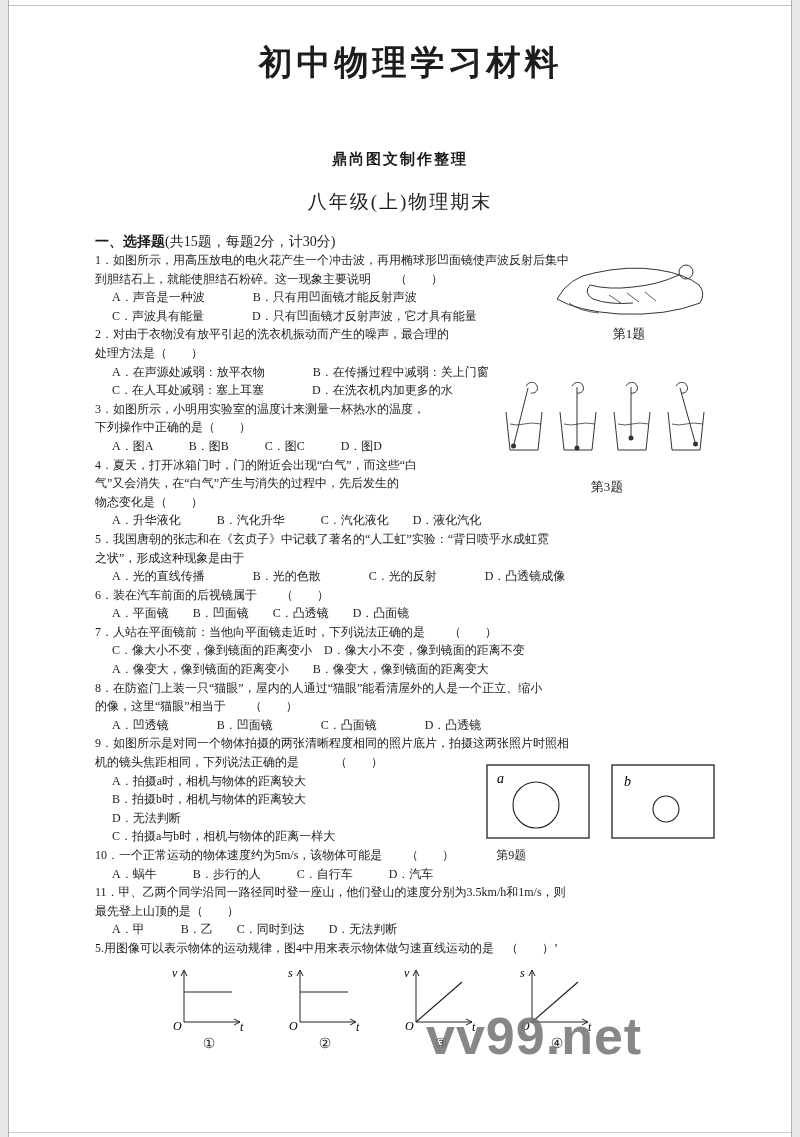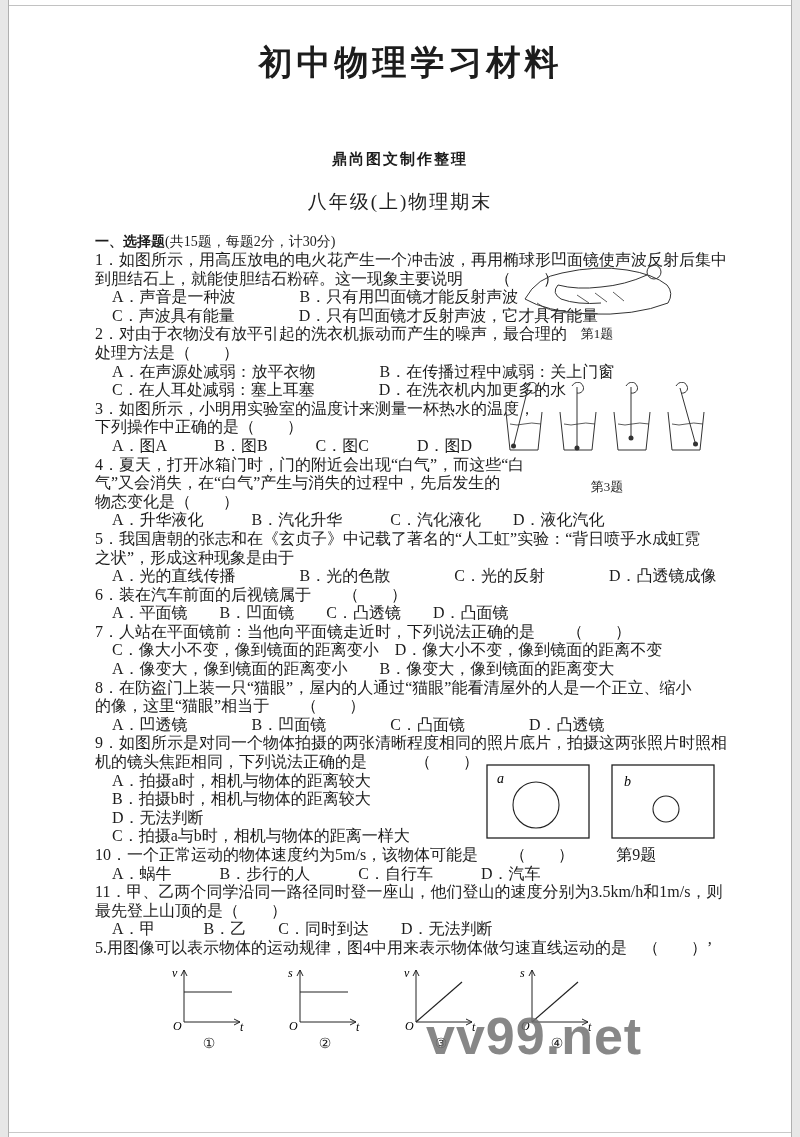--- a/index.html
+++ b/index.html
@@ -15,29 +15,29 @@
   .edge-b { position:absolute; left:9px; right:9px; bottom:4px; border-top:1px solid #c9c9c9; }
 
   .title { margin-top:40px; text-align:center; font-size:34px; font-weight:bold; letter-spacing:4px;padding-left:21px; }
   .subtitle { margin-top:64px; text-align:center; font-size:15px; font-weight:bold; letter-spacing:2px; }
   .exam-title { margin-top:20px; text-align:center; font-size:19px; letter-spacing:2px; }
 
   .content { position:relative; padding:0 42px 0 95px; }
   .section-line { margin-top:18px; font-size:14px; }
   .section-line .lead { font-weight:bold; }
 
-  .q { font-size:16px; }
+  .q { font-size:12px; }
   .ln { line-height:18.6px; white-space:nowrap; }
   .ln.opt { padding-left:17px; }
   .fig-caption-inline { margin-left:42px; }
 
   .fig { position:absolute; text-align:center; }
   .fig svg { display:block; }
   .fig .fig-caption { font-size:13px; margin-top:2px; }
-  #fig1 { left:517px; top:247px; width:160px; }
+  #fig1 { left:549px; top:247px; width:160px; }
   #fig3 { left:500px; top:382px; width:214px; }
   #fig9 { left:486px; top:764px; width:230px; }
 
   .graph-row { display:flex; gap:38px; margin:6px 0 0 75px; }
   .graph-cell { text-align:center; }
   .graph-num { font-size:14px; line-height:16px; }
 
   .watermark {
     position:absolute; left:426px; top:1006px;
     font-family:"Liberation Sans","DejaVu Sans",sans-serif;

